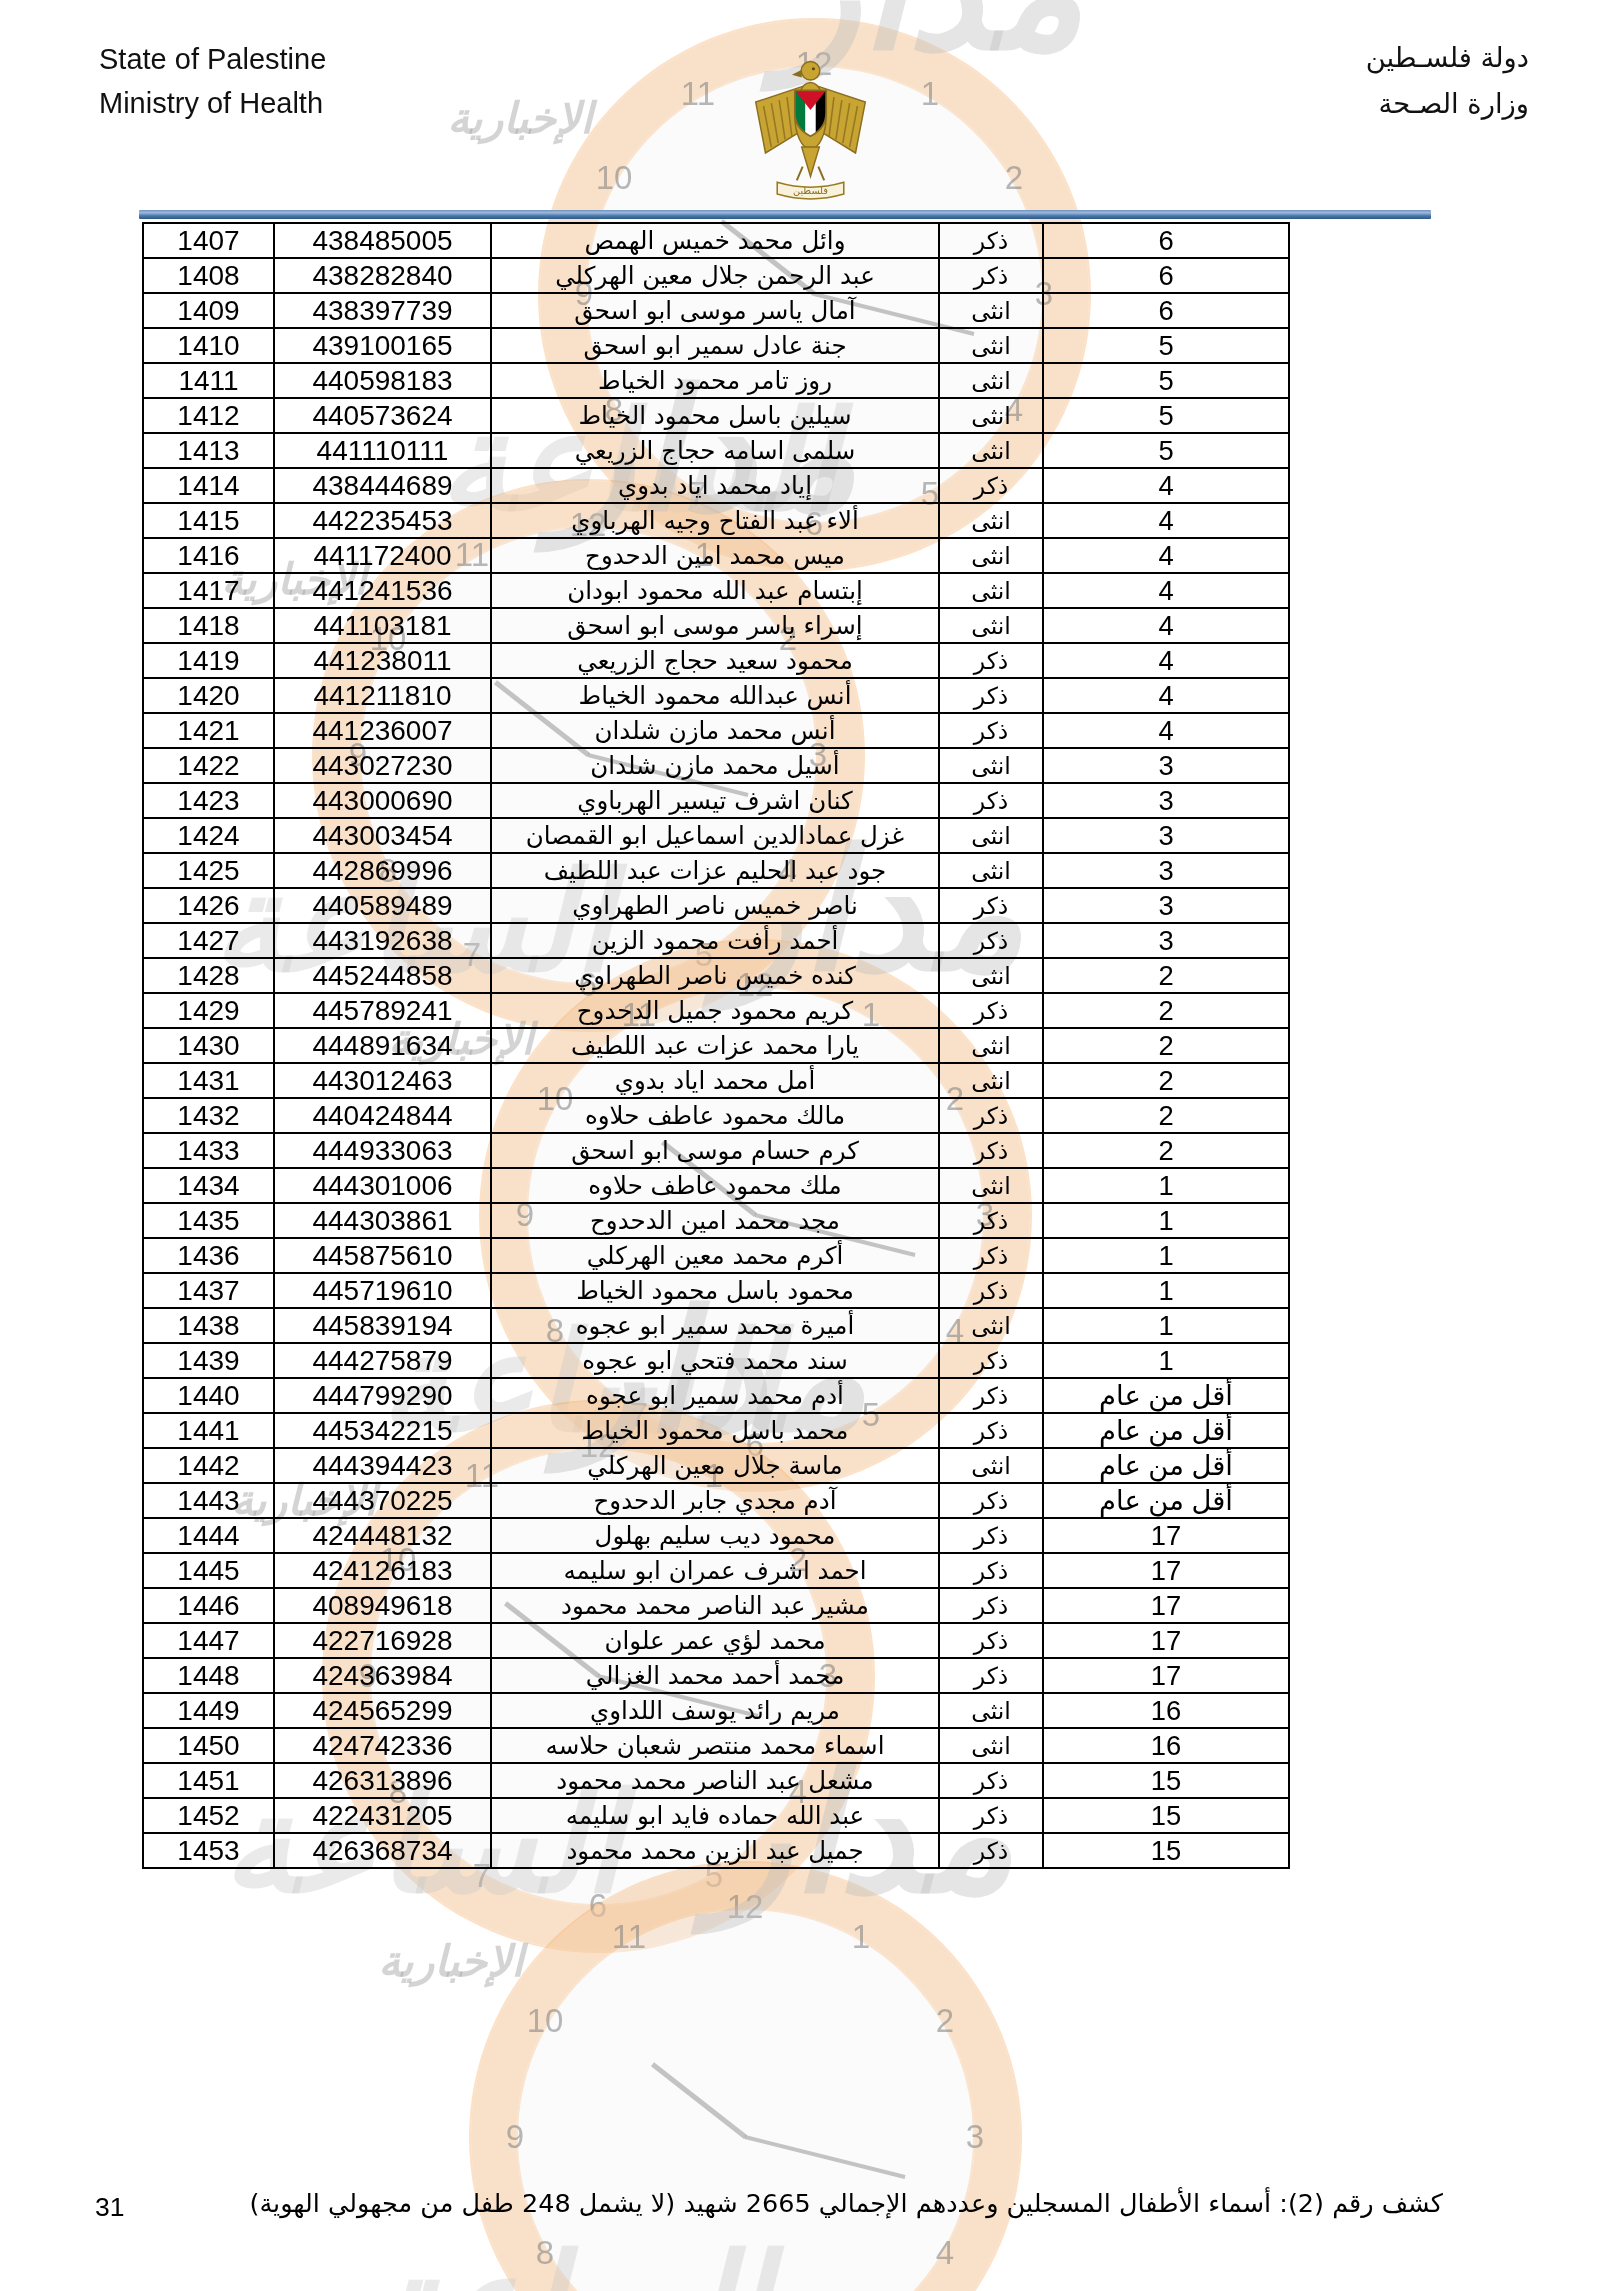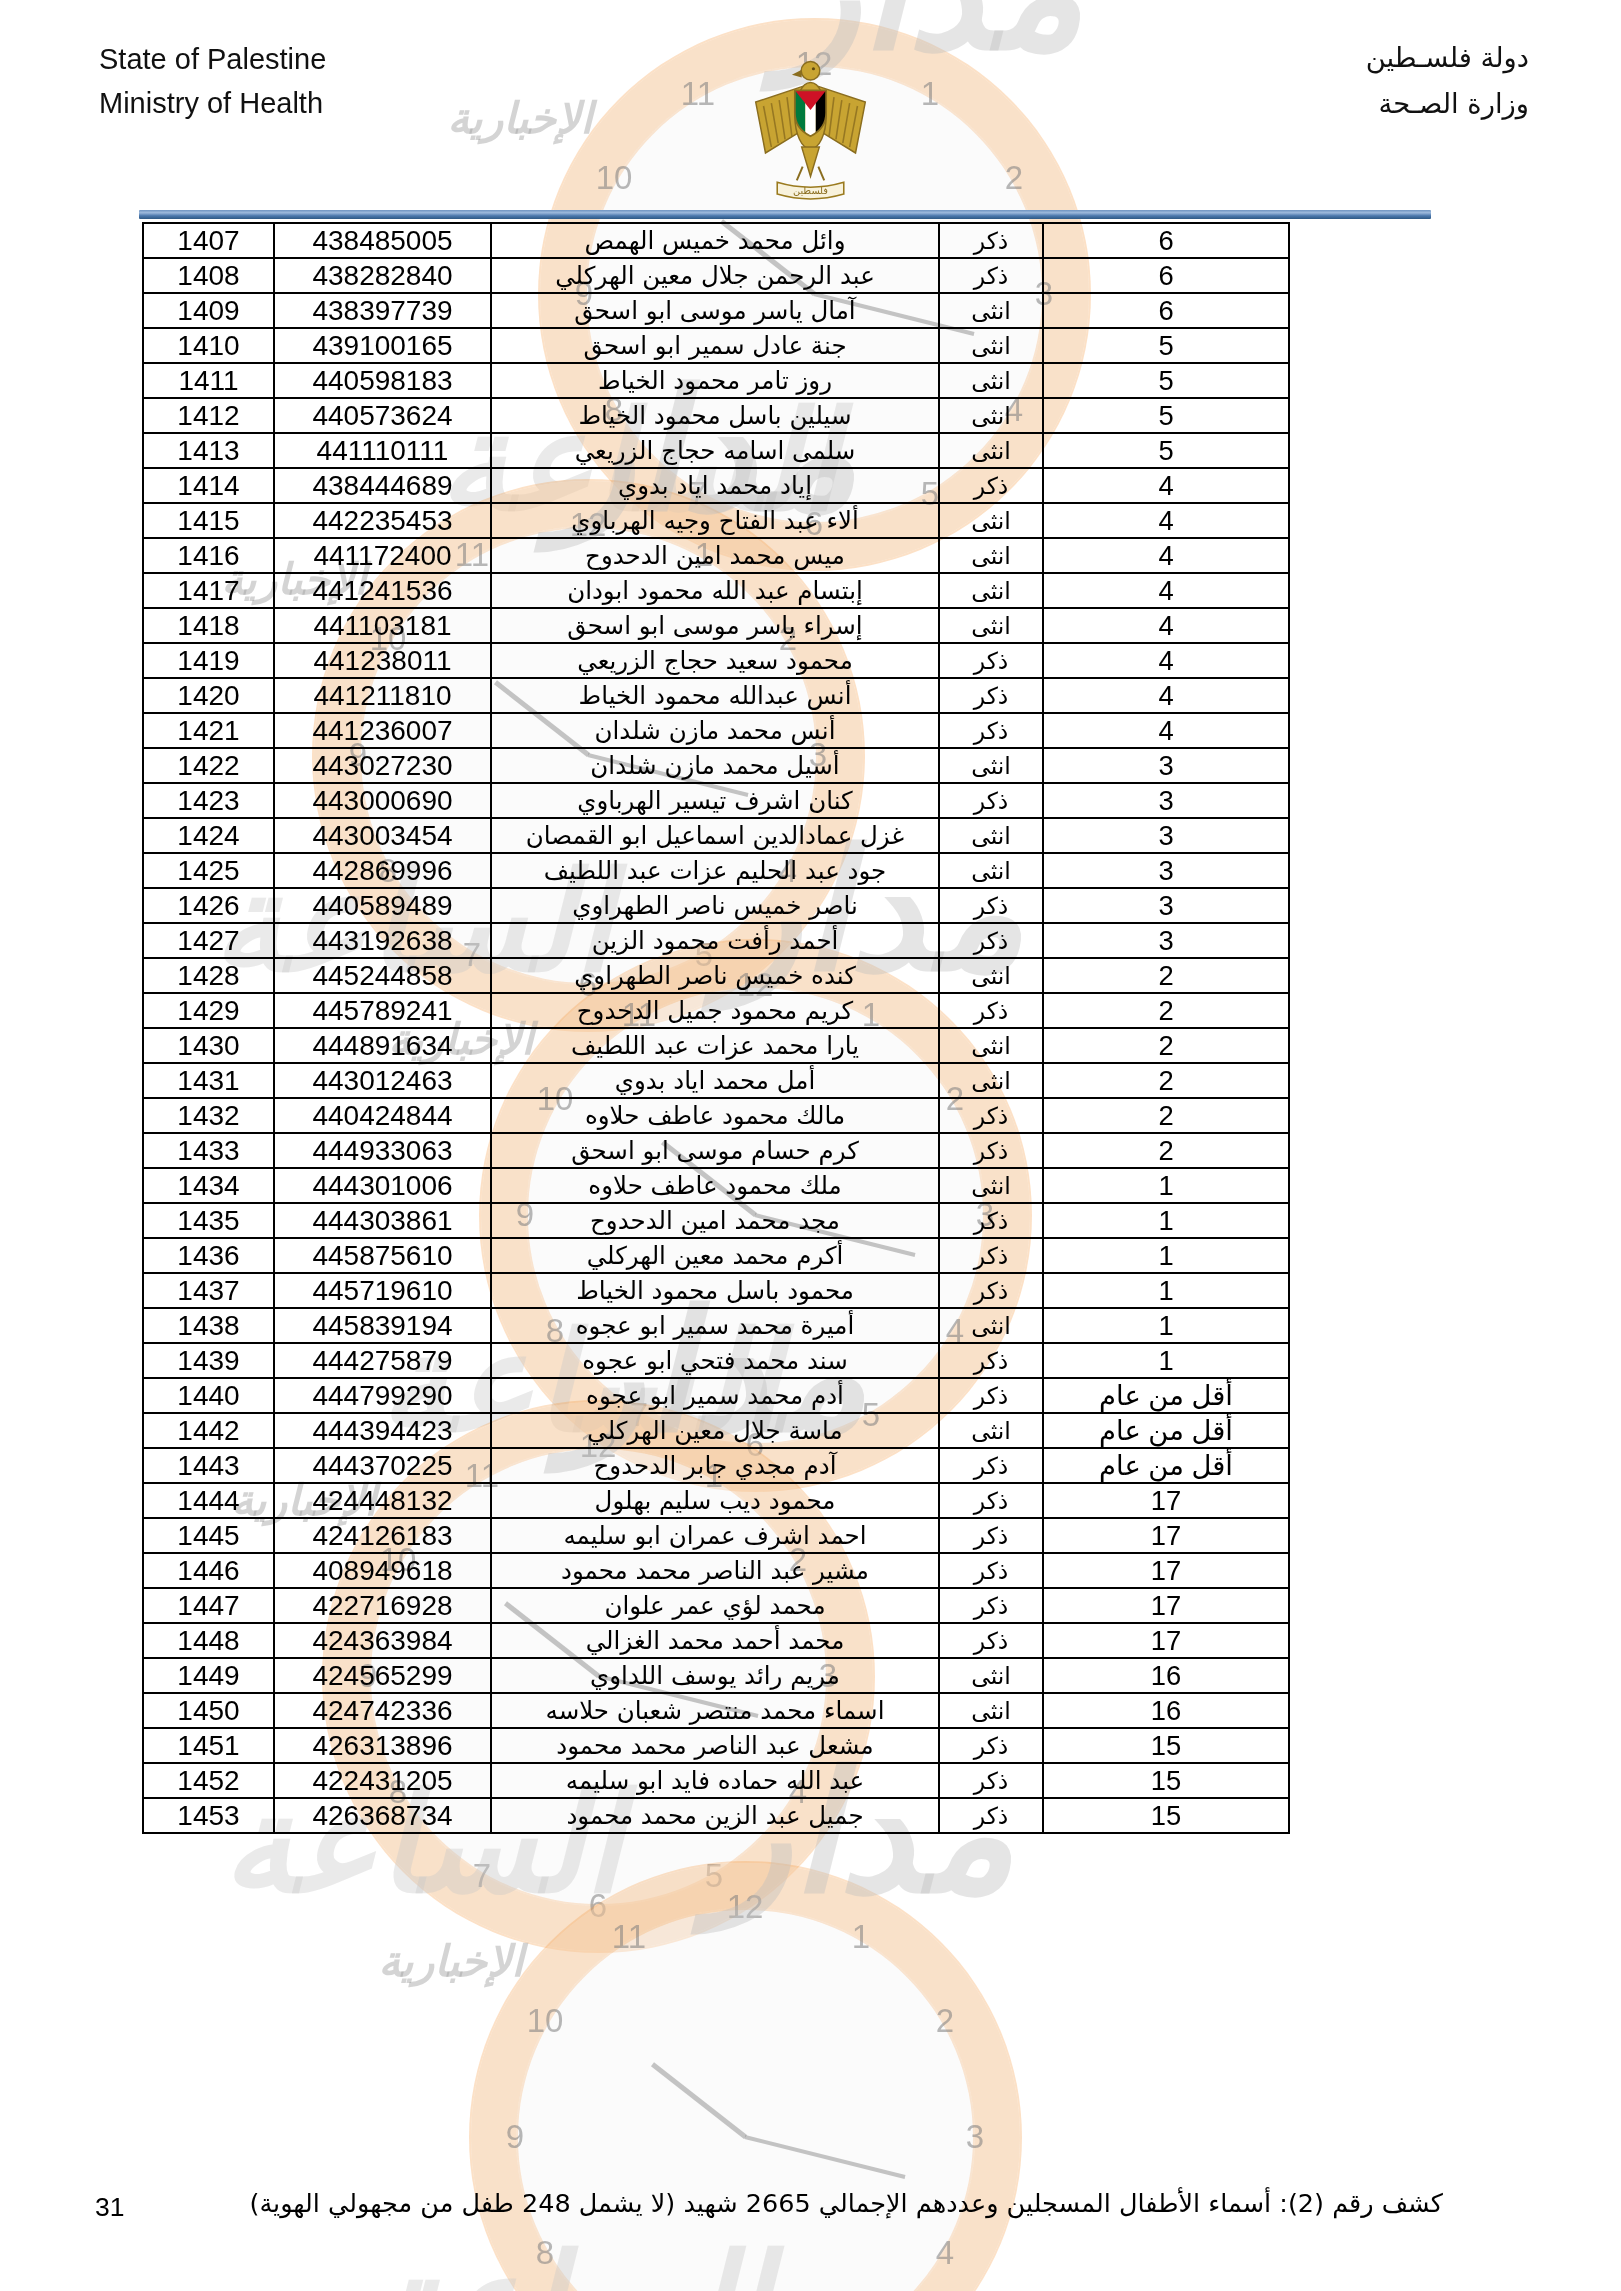--- a/index.html
+++ b/index.html
@@ -495,20 +495,27 @@
     </tr>
 
     <tr>
       <td class="c-no">1440</td>
       <td class="c-id">444799290</td>
       <td class="c-name">أدم محمد سمير ابو عجوه</td>
       <td class="c-gender">ذكر</td>
       <td class="c-age">أقل من عام</td>
     </tr>
 
+    <tr>
+      <td class="c-no">1441</td>
+      <td class="c-id">445342215</td>
+      <td class="c-name">محمد باسل محمود الخياط</td>
+      <td class="c-gender">ذكر</td>
+      <td class="c-age">أقل من عام</td>
+    </tr>
 
     <tr>
       <td class="c-no">1442</td>
       <td class="c-id">444394423</td>
       <td class="c-name">ماسة جلال معين الهركلي</td>
       <td class="c-gender">انثى</td>
       <td class="c-age">أقل من عام</td>
     </tr>
 
     <tr>

